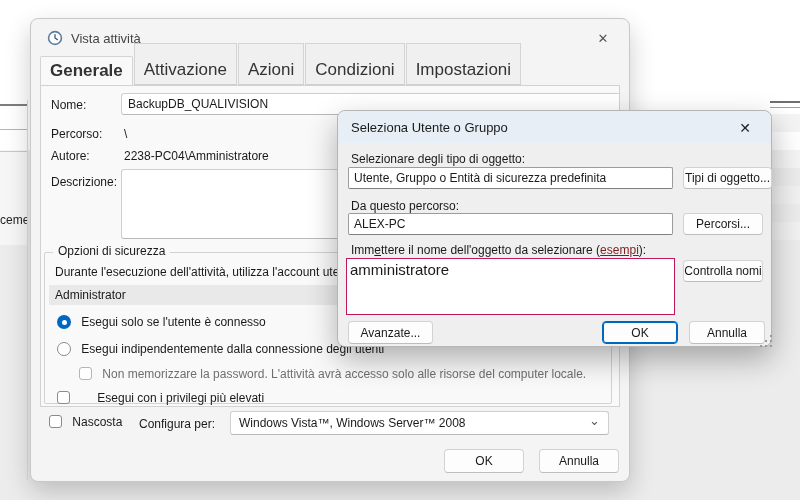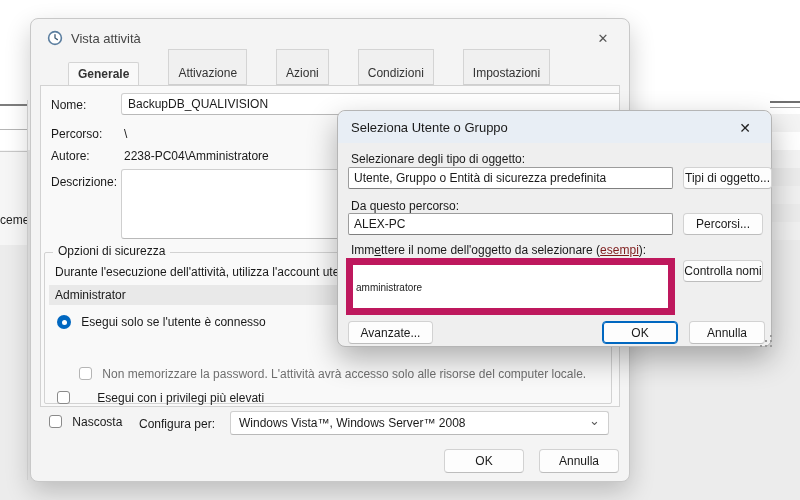--- a/index.html
+++ b/index.html
@@ -24,21 +24,21 @@
             border-radius:8px 8px 0 0;}
   .dlg2 .titlebar{height:32px;background:#e8eef5;padding-left:13px;}
   .title-text{font-size:13px;color:#454545;margin-left:8px;}
   .dlg2 .title-text{color:#1a1a1a;margin-left:0;}
   .xbtn{position:absolute;top:7px;right:10px;width:32px;height:24px;display:flex;align-items:center;
         justify-content:center;color:#555;font-size:13px;cursor:default;border-radius:4px;}
 
   
   .tabs{left:9px;top:44px;height:22px;display:flex;align-items:flex-end;}
   .tab{padding:16px 9px 4px 9px;border:1px solid #d4d4d4;border-bottom:1px solid #cfcfcf;
-       background:#f0f0f0;margin-right:1px;font-size:12px;color:#333;margin-left:28px;}
+       background:#f0f0f0;margin-right:1px;font-size:17px;color:#333;}
   .tab.active{background:#f9f9f9;border-bottom:1px solid #f9f9f9;font-weight:700;
               border-radius:2px 2px 0 0;position:relative;top:1px;padding-top:4px;}
   .panel{left:9px;top:66px;width:578px;height:320px;background:#f9f9f9;border:1px solid #d2d2d2;overflow:hidden;}
 
   .lbl{color:#1a1a1a;}
   .val{color:#1a1a1a;}
   .tfield{background:#fff;border:1px solid #cfcfcf;border-bottom:1px solid #b9b9b9;border-radius:3px;
           font-family:inherit;font-size:12px;color:#1a1a1a;padding:0 6px;box-sizing:border-box;}
   input.tfield{outline:none;}
 
@@ -62,22 +62,22 @@
          display:flex;align-items:center;justify-content:space-between;padding:0 8px;box-sizing:border-box;}
   .chev{color:#5a5a5a;font-size:13px;line-height:10px;margin-top:-4px;}
   .btn{background:#fdfdfd;border:1px solid #d2d2d2;border-bottom:1px solid #bdbdbd;border-radius:4px;
        font-family:inherit;font-size:12px;color:#1a1a1a;display:flex;align-items:center;justify-content:center;
        box-sizing:border-box;cursor:default;}
   .btn.default{border:1px solid #0067c0;box-shadow:inset 0 0 0 1px #0067c0;}
 
   
   .cfield{background:#fff;border:1px solid #9c9c9c;border-bottom:1px solid #7f7f7f;border-radius:2px;
           display:flex;align-items:center;padding:0 5px;box-sizing:border-box;}
-  .ctext{background:#fff;border:7px solid #be185d;font-family:inherit;font-size:10px;color:#1a1a1a;
-         padding:17px 3px;box-sizing:border-box;resize:none;outline:none;}
+  .ctext{background:#fff;border:1px solid #be185d;font-family:inherit;font-size:15px;color:#1a1a1a;
+         padding:2px 3px;box-sizing:border-box;resize:none;outline:none;}
   .link{color:#7f1d1d;text-decoration:underline;cursor:pointer;}
   .mn{text-decoration:underline;}
   .grip{position:absolute;right:4px;bottom:4px;width:2px;height:2px;background:#9a9a9a;
         box-shadow:-5px 5px 0 #9a9a9a,0 5px 0 #9a9a9a,5px 5px 0 #9a9a9a,5px 0 0 #9a9a9a,5px -5px 0 #9a9a9a;}
 </style>
 </head>
 <body>
 
 <div class="abs bg-lower"></div>
 <div class="abs bg-left-band"></div>
@@ -127,20 +127,24 @@
     <div class="abs gbox">
       <span class="gbox-legend lbl">Opzioni di sicurezza</span>
       <div class="abs rowlbl" style="left:10px;top:12px;">Durante l'esecuzione dell'attività, utilizza l'account utente</div>
       <div class="abs adminband">
         <span>Administrator</span>
       </div>
       <div class="abs" style="left:12px;top:62px;">
         <span class="radio on" style="vertical-align:-3px;"></span>
         <span class="rowlbl" style="margin-left:7px;">Esegui solo se l'utente è connesso</span>
       </div>
+      <div class="abs" style="left:12px;top:89px;">
+        <span class="radio off" style="vertical-align:-3px;"></span>
+        <span class="rowlbl" style="margin-left:7px;">Esegui indipendentemente dalla connessione degli utenti</span>
+      </div>
       <div class="abs" style="left:34px;top:114px;">
         <span class="cbx dis" style="vertical-align:-2px;"></span>
         <span class="rowlbl dim" style="margin-left:7px;">Non memorizzare la password. L'attività avrà accesso solo alle risorse del computer locale.</span>
       </div>
       <div class="abs" style="left:12px;top:138px;">
         <span class="cbx" style="vertical-align:-2px;"></span>
         <span class="rowlbl" style="margin-left:24px;">Esegui con i privilegi più elevati</span>
       </div>
     </div>
   </div>

